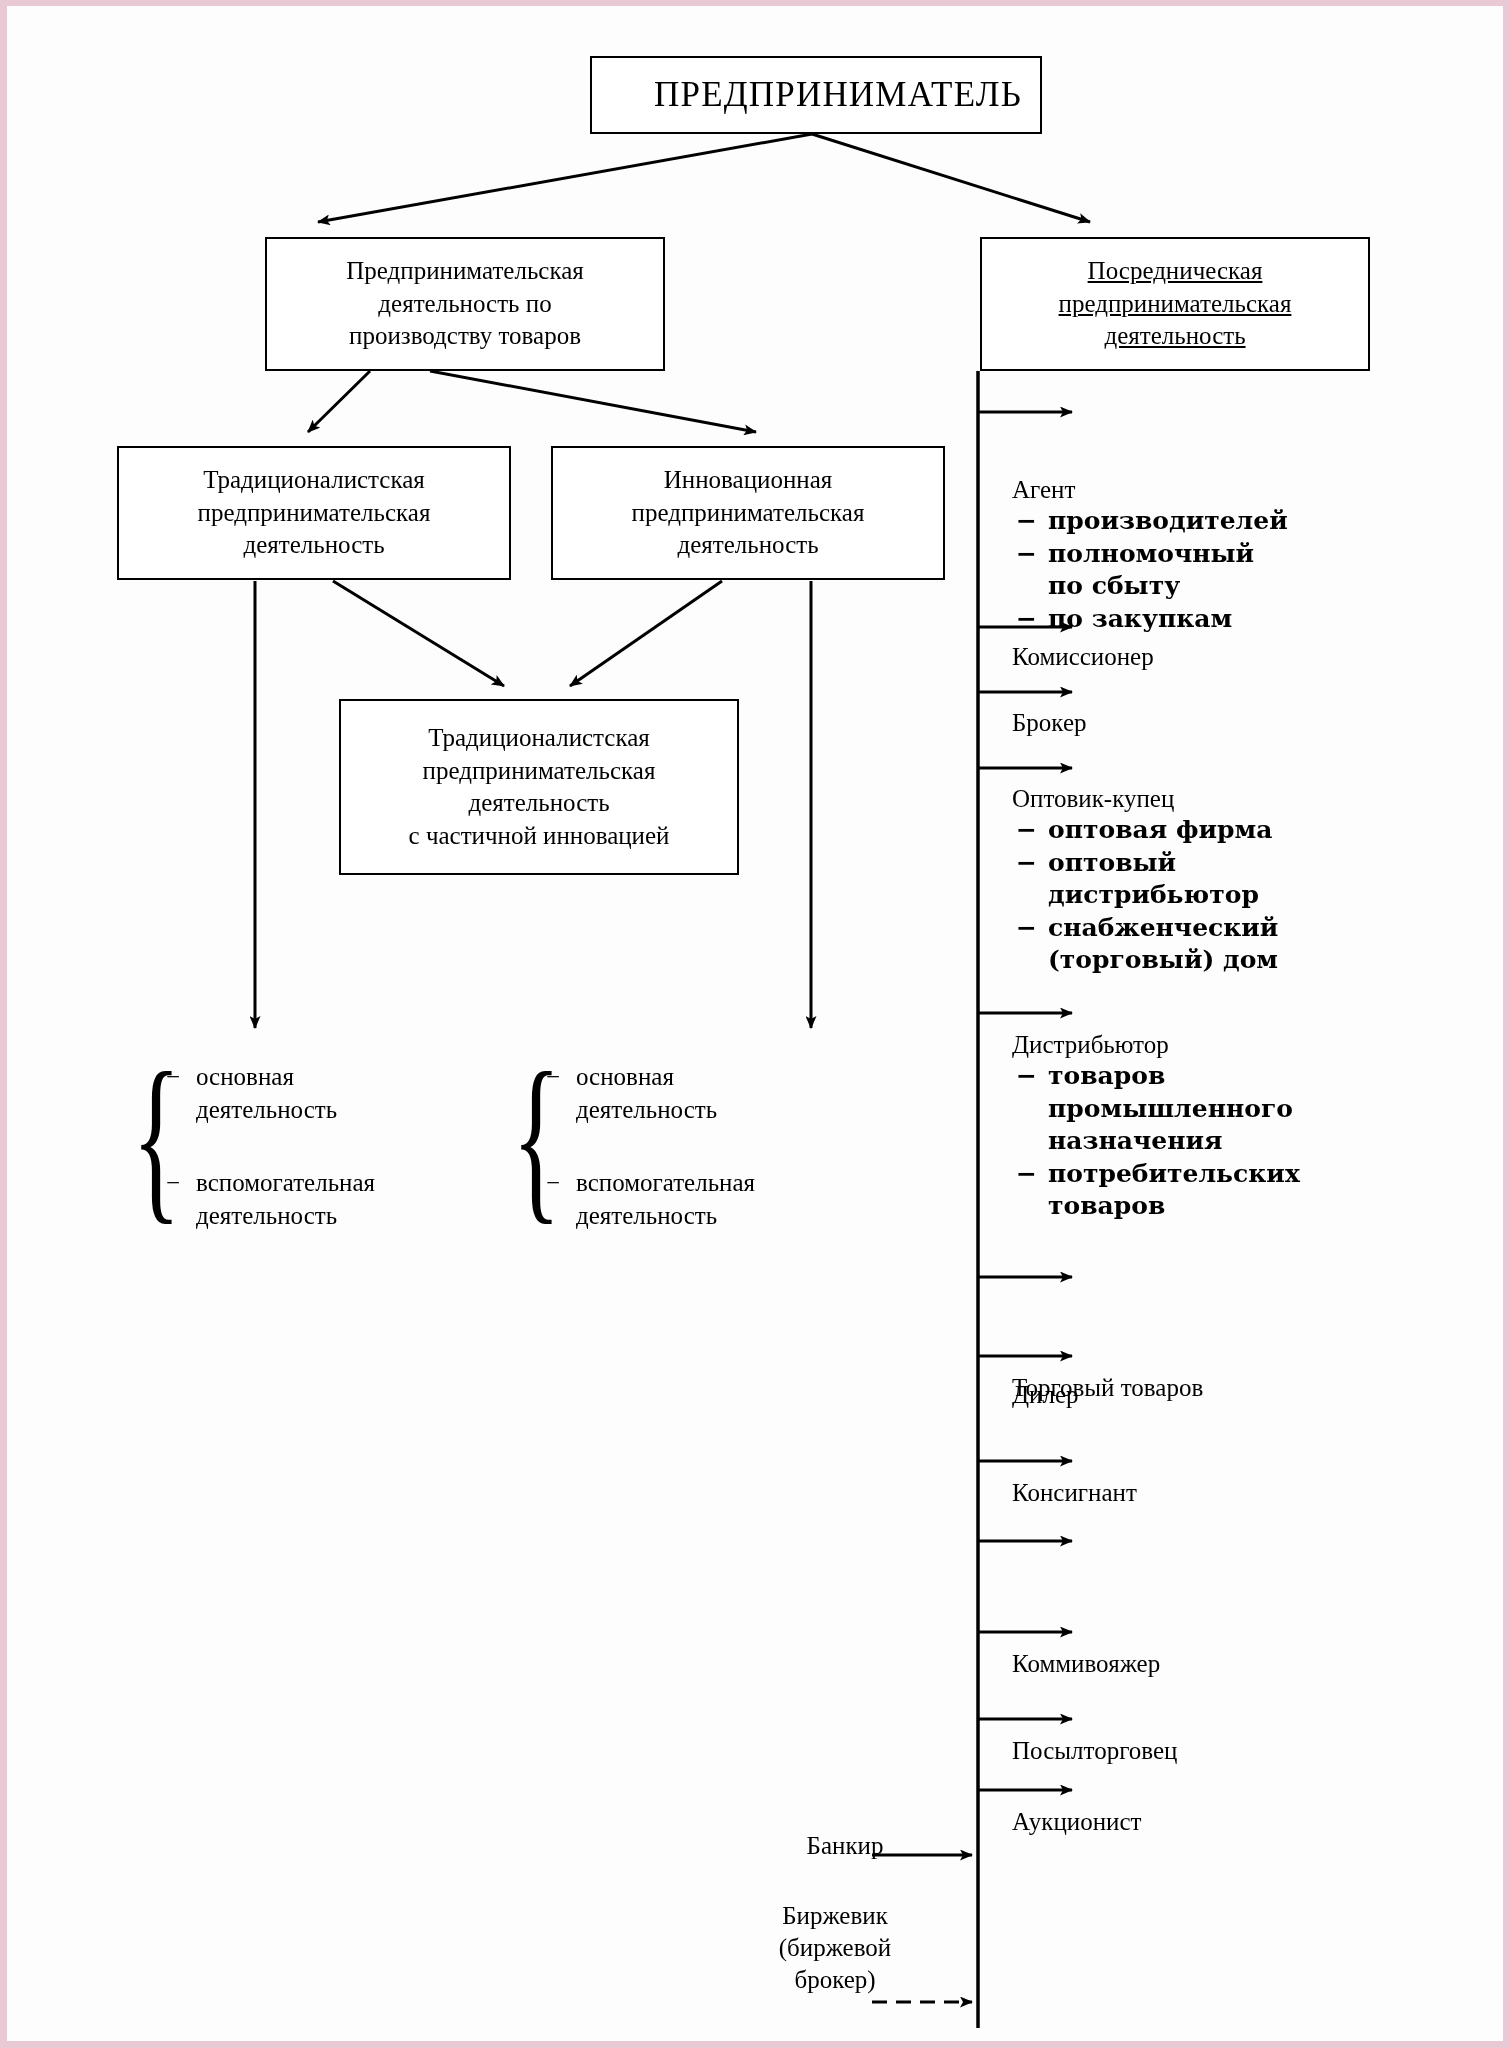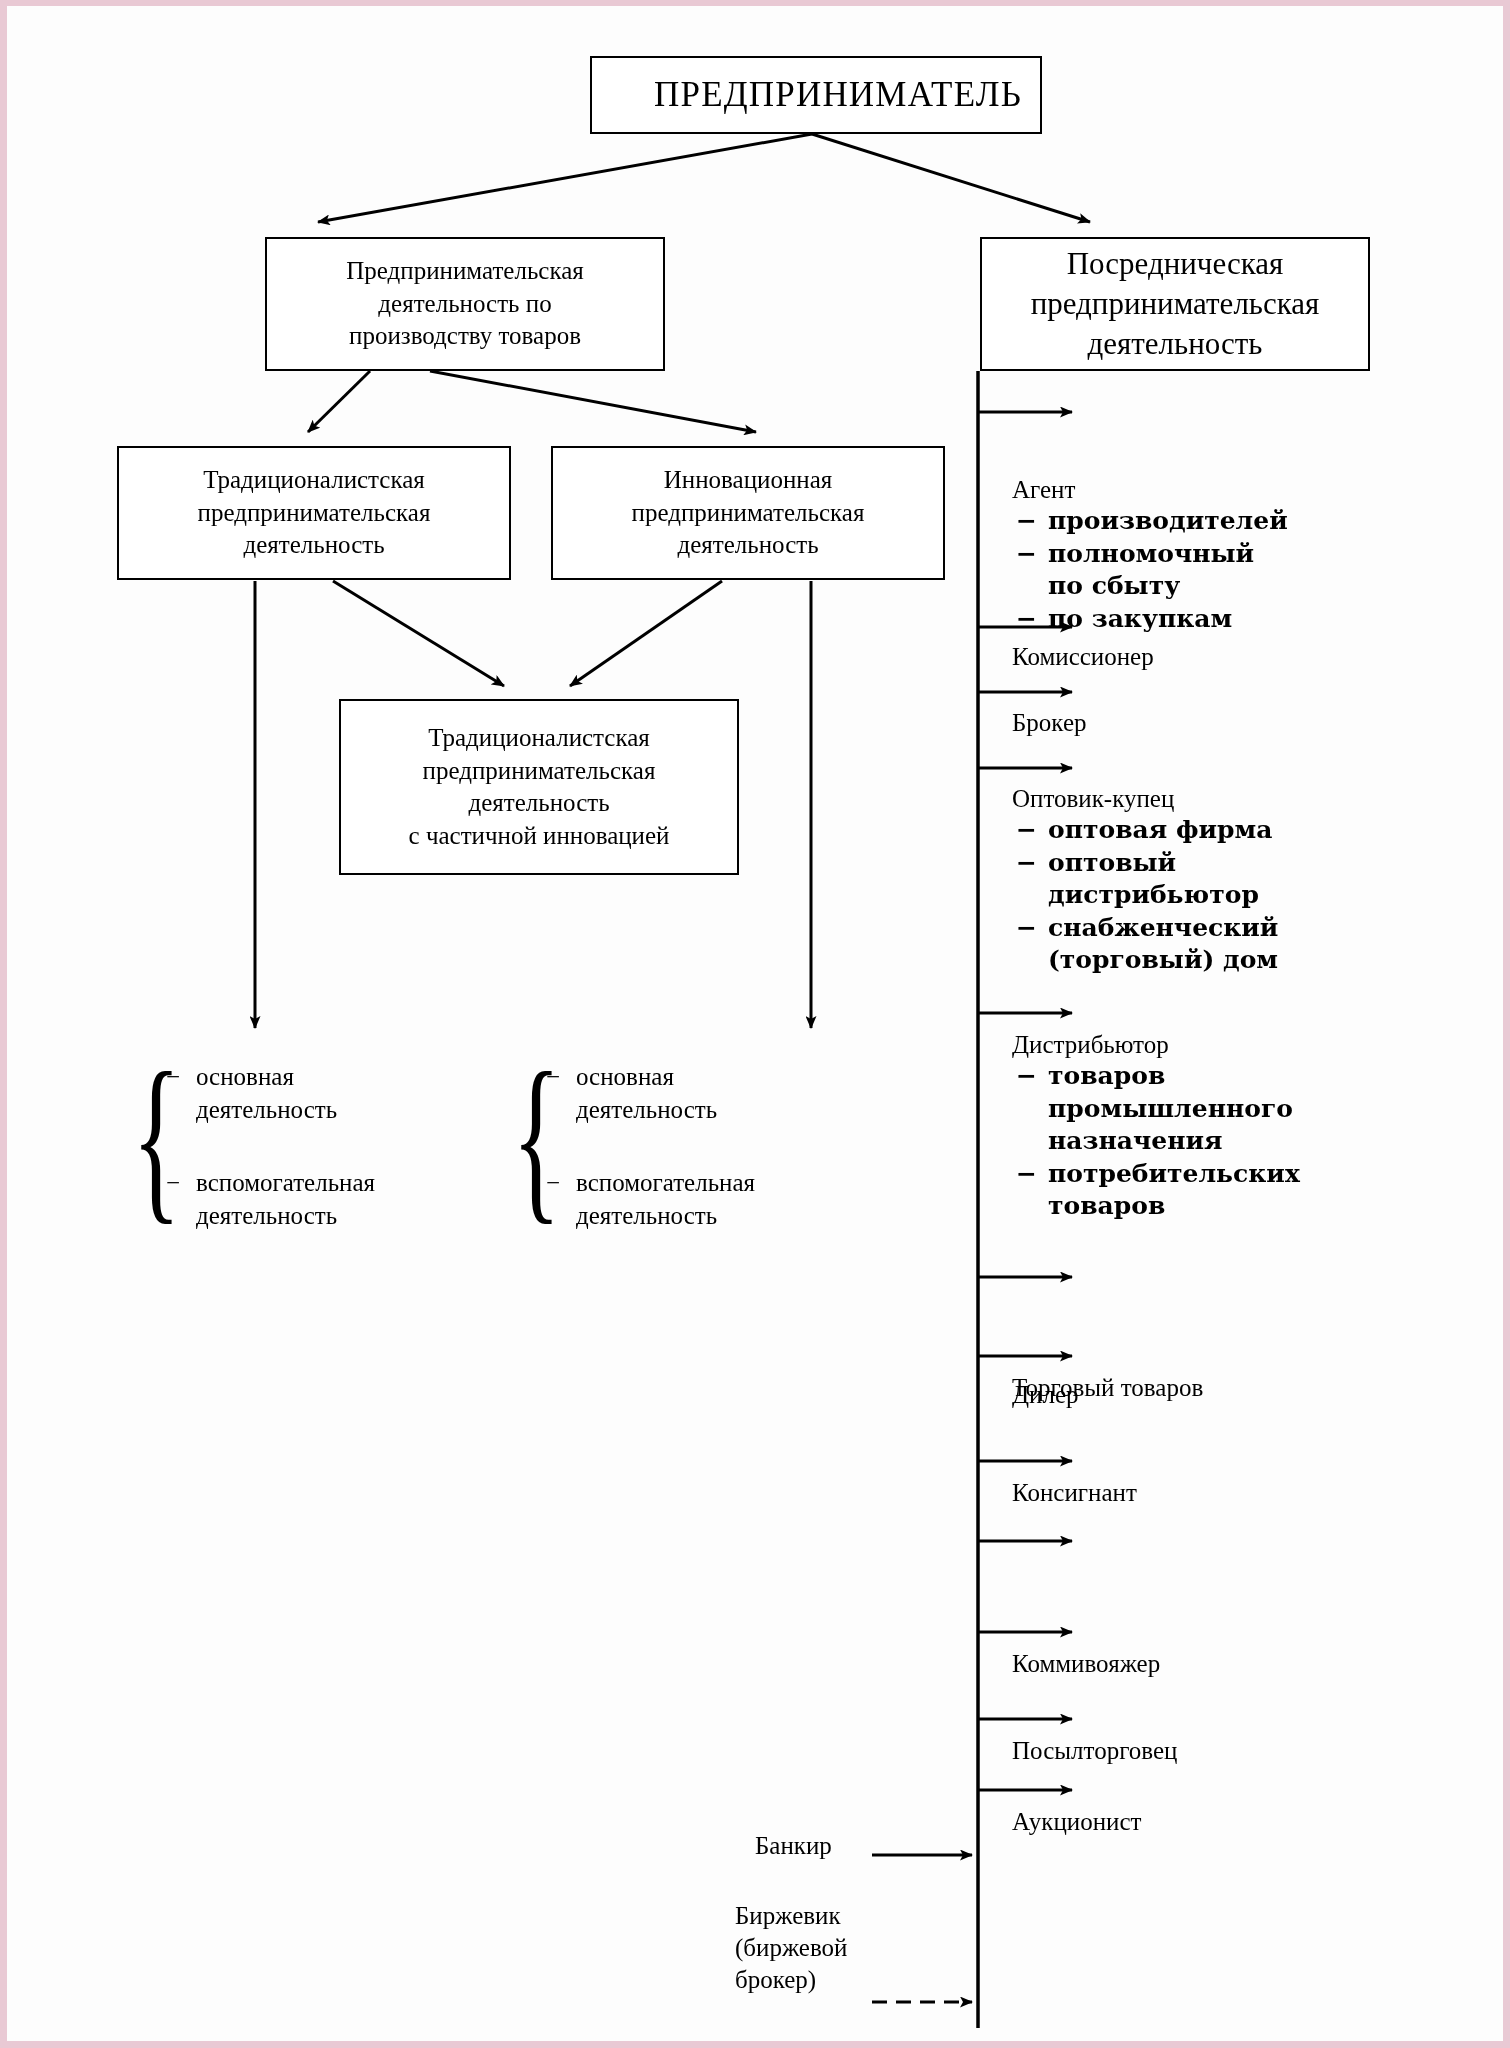--- a/index.html
+++ b/index.html
@@ -38,21 +38,21 @@
   .box .inner{padding:2px 8px;width:100%;}
   .box .ln{display:block;white-space:nowrap;}
 
   #title-box{left:590px;top:56px;width:452px;height:78px;padding-left:44px;}
   #title-box .ln{font-size:35px;letter-spacing:1.2px;}
 
   #prod-box{left:265px;top:237px;width:400px;height:134px;}
   #prod-box .ln{font-size:25px;}
 
   #medi-box{left:980px;top:237px;width:390px;height:134px;}
-  #medi-box .ln{font-size:31px;}
+  #medi-box .ln{font-size:25px;text-decoration:underline;}
 
   #trad-box{left:117px;top:446px;width:394px;height:134px;}
   #trad-box .ln{font-size:25px;}
 
   #innov-box{left:551px;top:446px;width:394px;height:134px;}
   #innov-box .ln{font-size:25px;}
 
   #partial-box{left:339px;top:699px;width:400px;height:176px;}
   #partial-box .ln{font-size:25px;}
 
@@ -100,21 +100,21 @@
     white-space:nowrap;
     font-family:"DejaVu Serif", serif;
     font-weight:600;
   }
   .subitem .dash{position:absolute;left:4px;top:0;}
   .subitem .l2{display:block;}
 
   .left-label{
     position:absolute;
     font-size:25px;
-    text-align:left;
+    text-align:center;
     line-height:1.28;
     white-space:nowrap;
   }
   #banker-label{left:755px;top:1830px;width:180px;}
   #exchange-label{left:735px;top:1900px;width:200px;}
   #exchange-label .ln{display:block;}
 </style>
 </head>
 <body>
 

